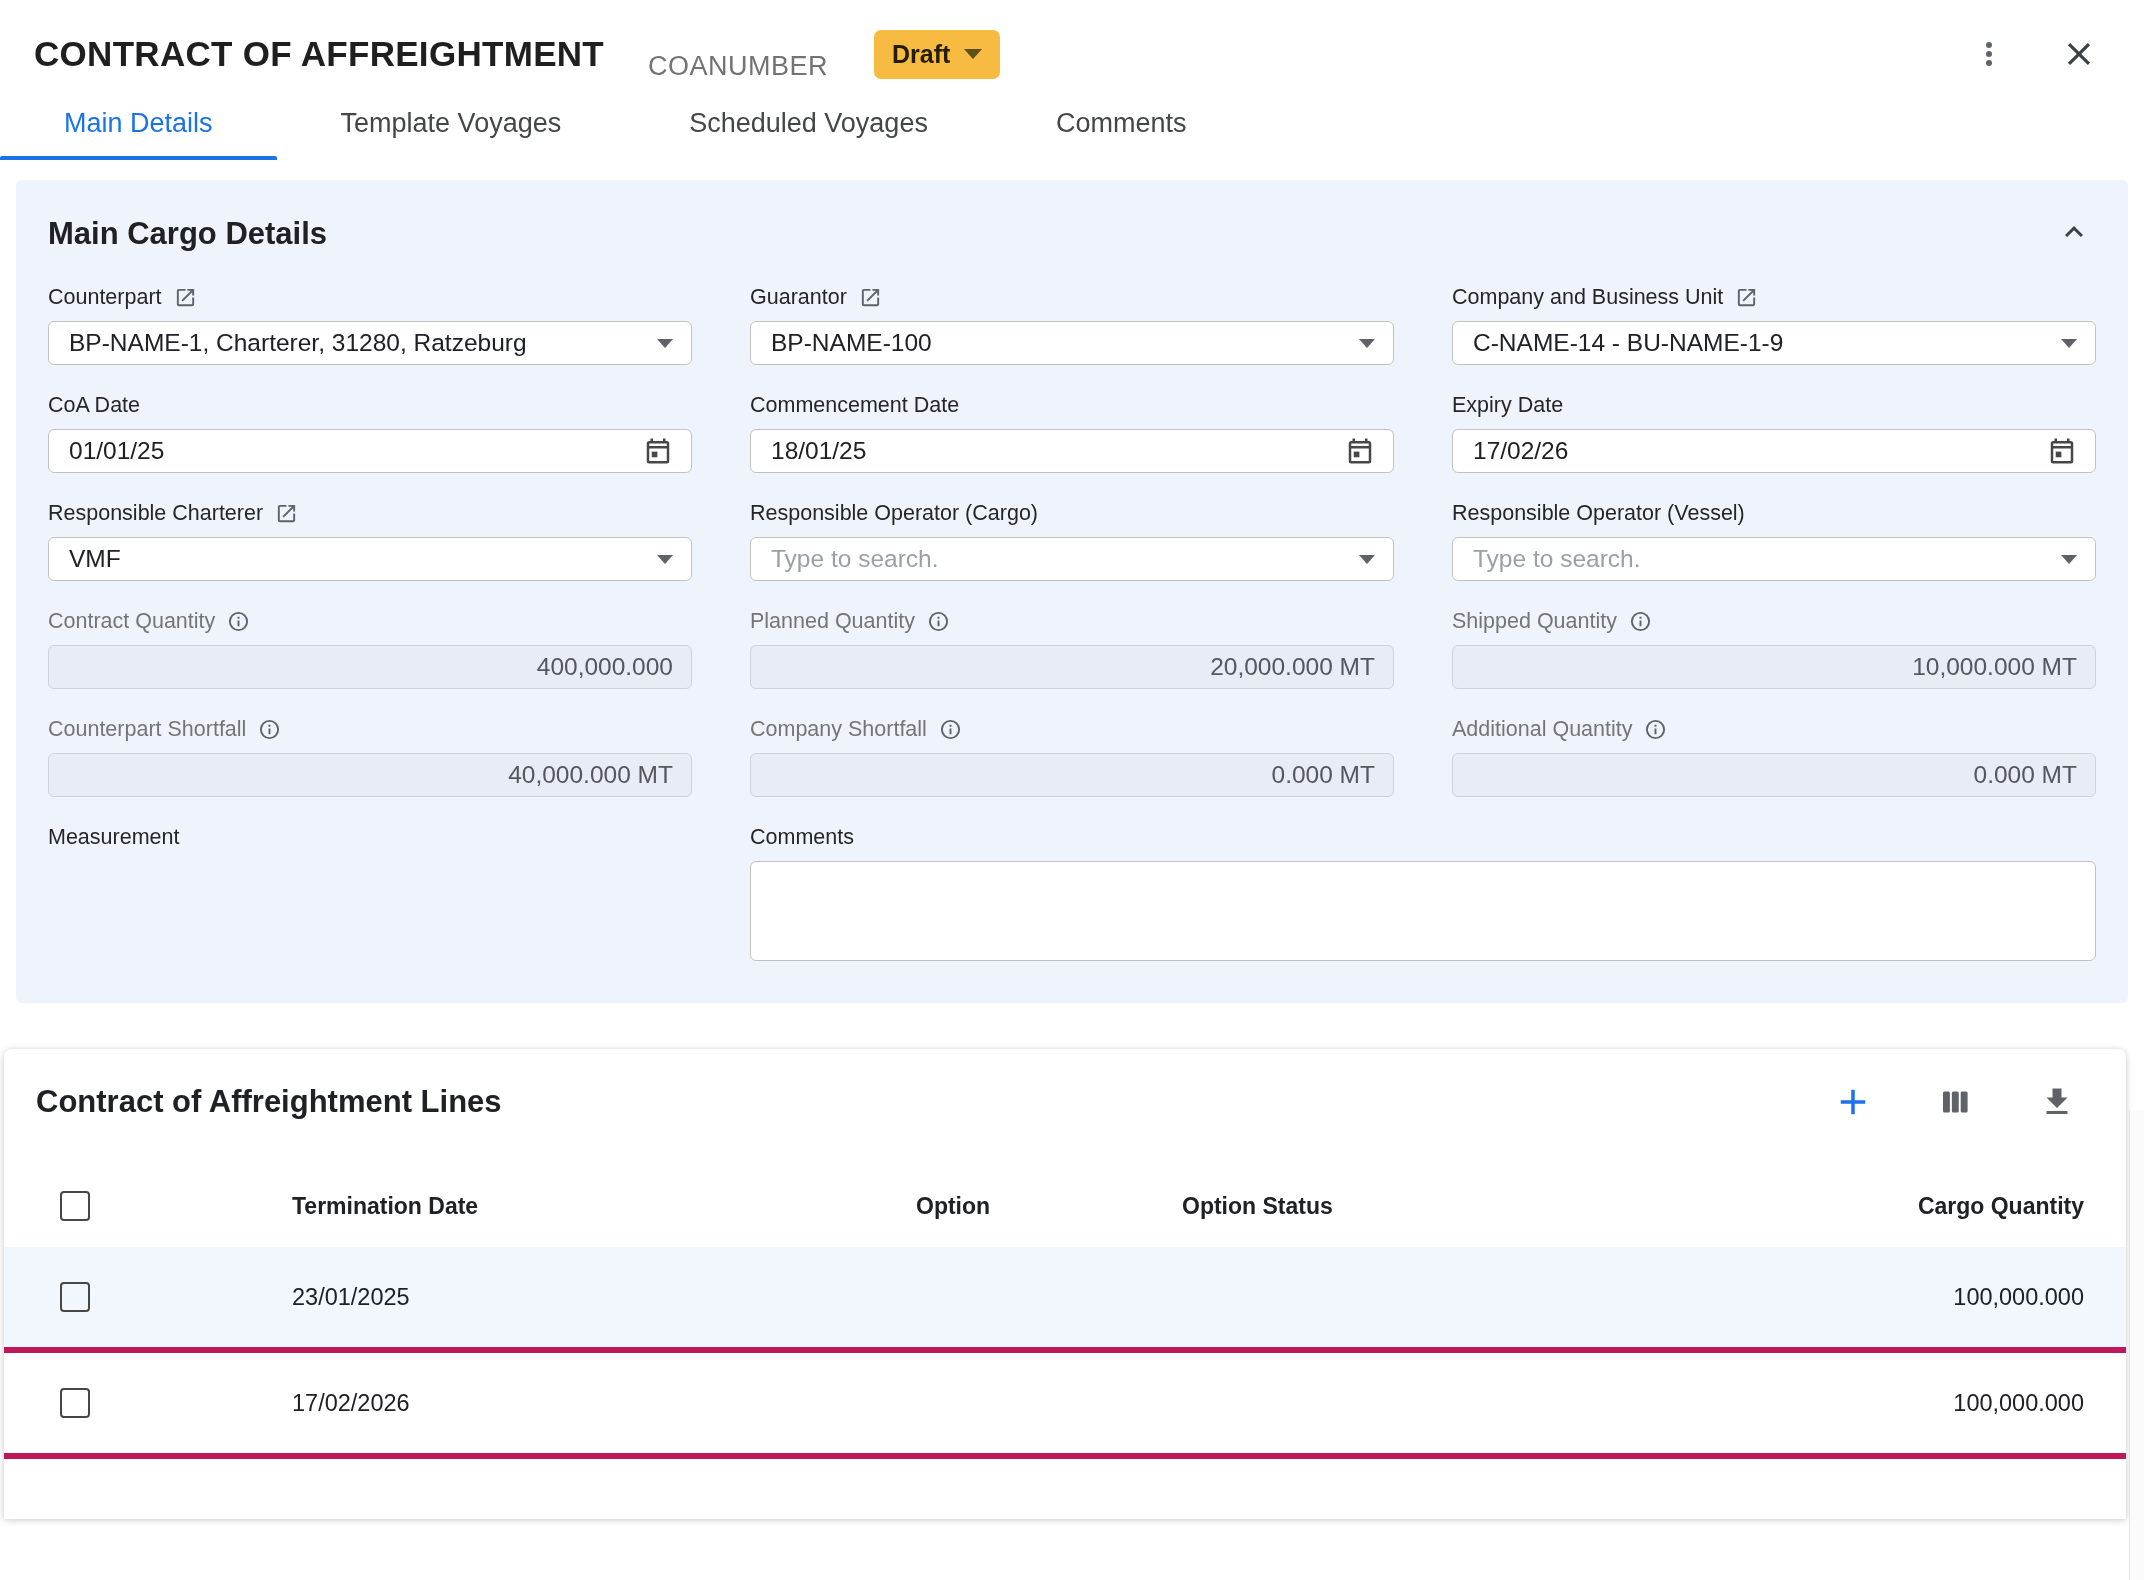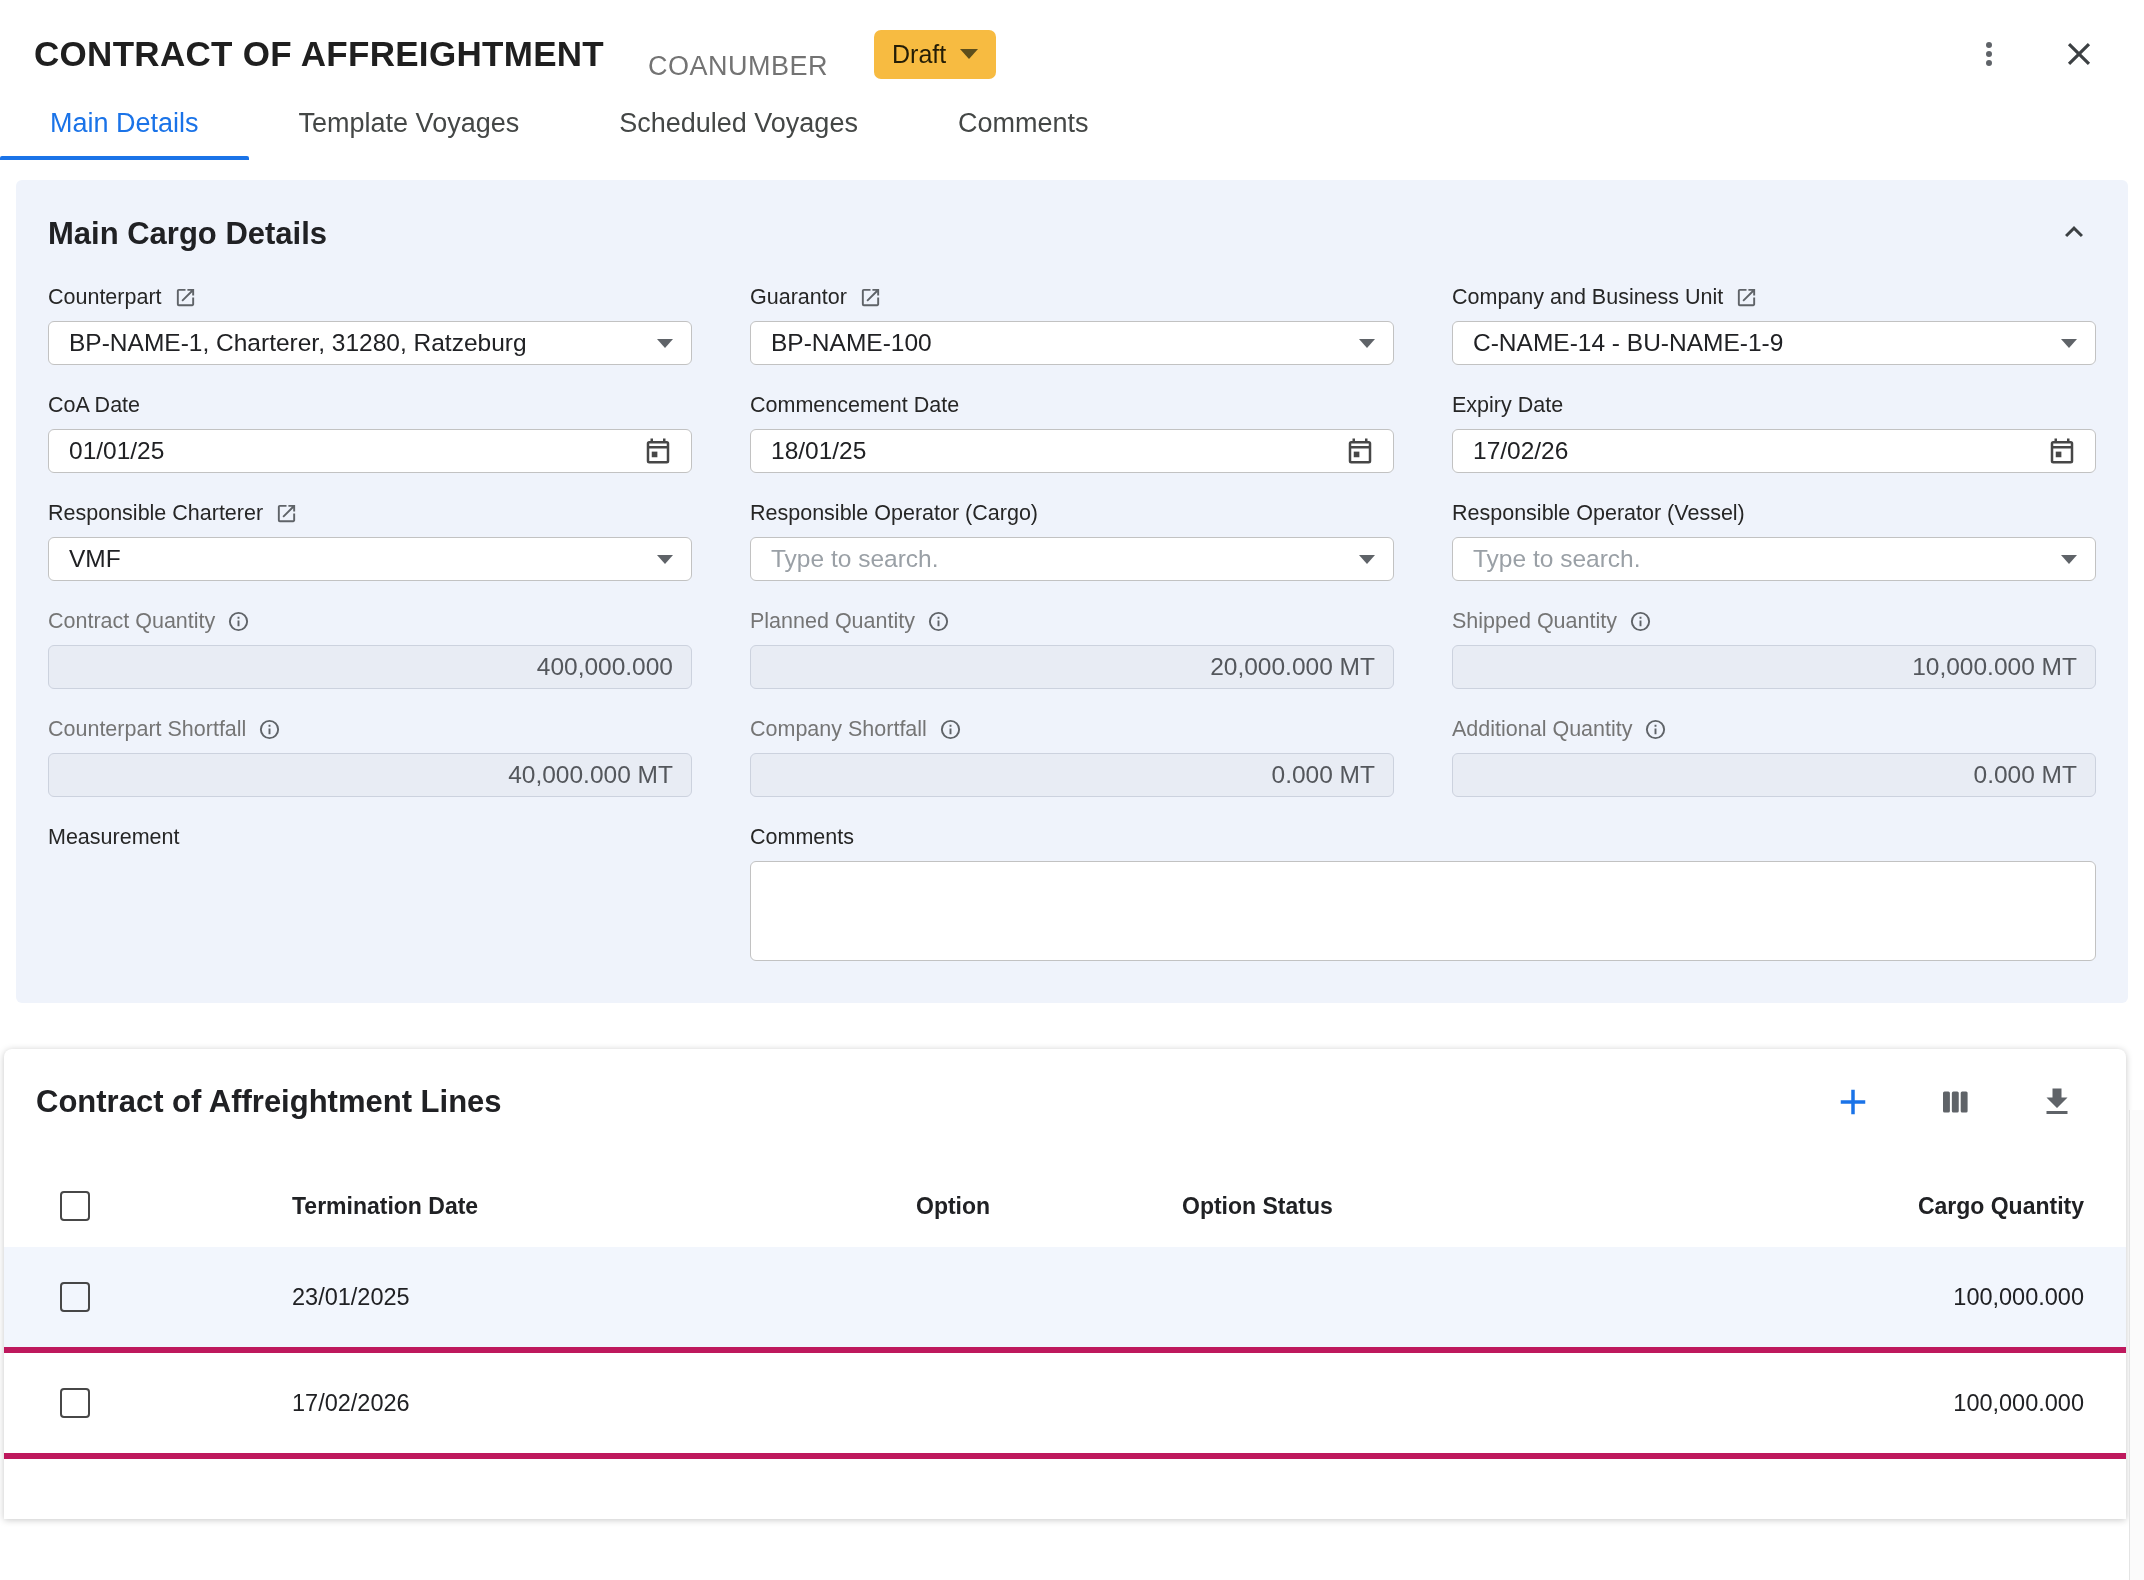--- a/index.html
+++ b/index.html
@@ -12,29 +12,29 @@
     position: relative;
   }
 
   
   .header { display: flex; align-items: center; padding: 28px 42px 6px 34px; height: 86px; gap: 20px; }
   .page-title { font-size: 35px; font-weight: 700; letter-spacing: .3px; color: #1f1f1f; white-space: nowrap; }
   .coa-number { font-size: 27px; font-weight: 500; color: #737373; margin-left: 24px; letter-spacing: .5px; margin-top: 25px; }
   .status-badge {
     margin-left: 26px; background: #F7BB41; border: none; border-radius: 7px;
     padding: 10px 18px; display: flex; align-items: center; gap: 14px;
-    font-size: 25px; font-weight: 400; color: #241d06; cursor: pointer; font-family: inherit;
+    font-size: 25px; font-weight: 700; color: #241d06; cursor: pointer; font-family: inherit;
   }
   .badge-caret { width: 0; height: 0; border-left: 9px solid transparent; border-right: 9px solid transparent; border-top: 10px solid #5d4e1b; }
   .header-actions { margin-left: auto; display: flex; align-items: center; gap: 44px; }
   .icon-btn { background: none; border: none; cursor: pointer; width: 46px; height: 46px; display: flex; align-items: center; justify-content: center; }
 
   
   .tabs { display: flex; height: 74px; align-items: stretch; }
-  .tab { position: relative; display: flex; align-items: center; padding: 0 50px; font-size: 27px; color: #444746; cursor: pointer; white-space: nowrap; }
+  .tab { position: relative; display: flex; align-items: center; padding: 0 64px; font-size: 27px; color: #444746; cursor: pointer; white-space: nowrap; }
   .tab.active { color: #1a73e8; font-weight: 500; }
   .tab.active::after { content: ""; position: absolute; left: 0; right: 0; bottom: 0; height: 4px; background: #1a73e8; border-radius: 2px 2px 0 0; }
 
   
   .panel { margin: 20px 16px 0; background: #EFF3FB; border-radius: 6px; padding: 30px 32px 42px; }
   .panel-head { display: flex; align-items: center; justify-content: space-between; gap: 36px; }
   .section-title { font-size: 31px; font-weight: 700; color: #202124; }
   .collapse-btn { background: none; border: none; cursor: pointer; padding: 4px; }
 
   .grid { display: grid; grid-template-columns: repeat(3, 1fr); column-gap: 58px; }

